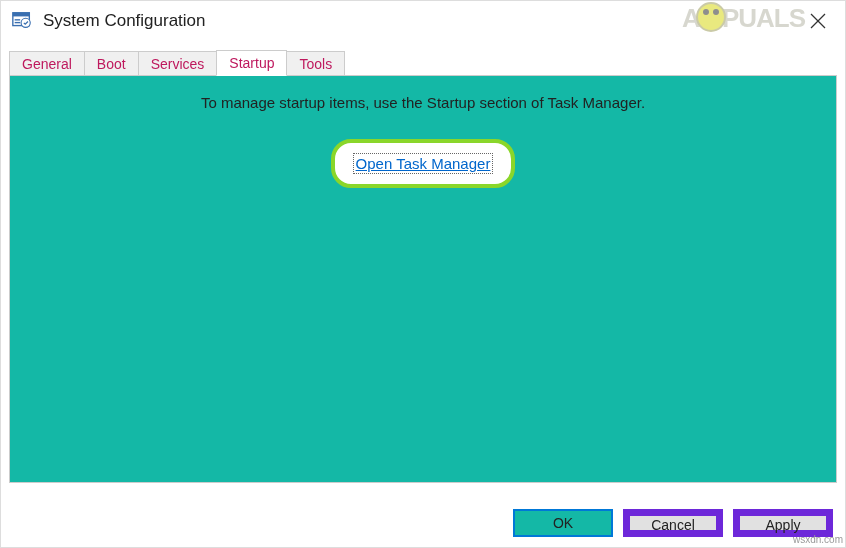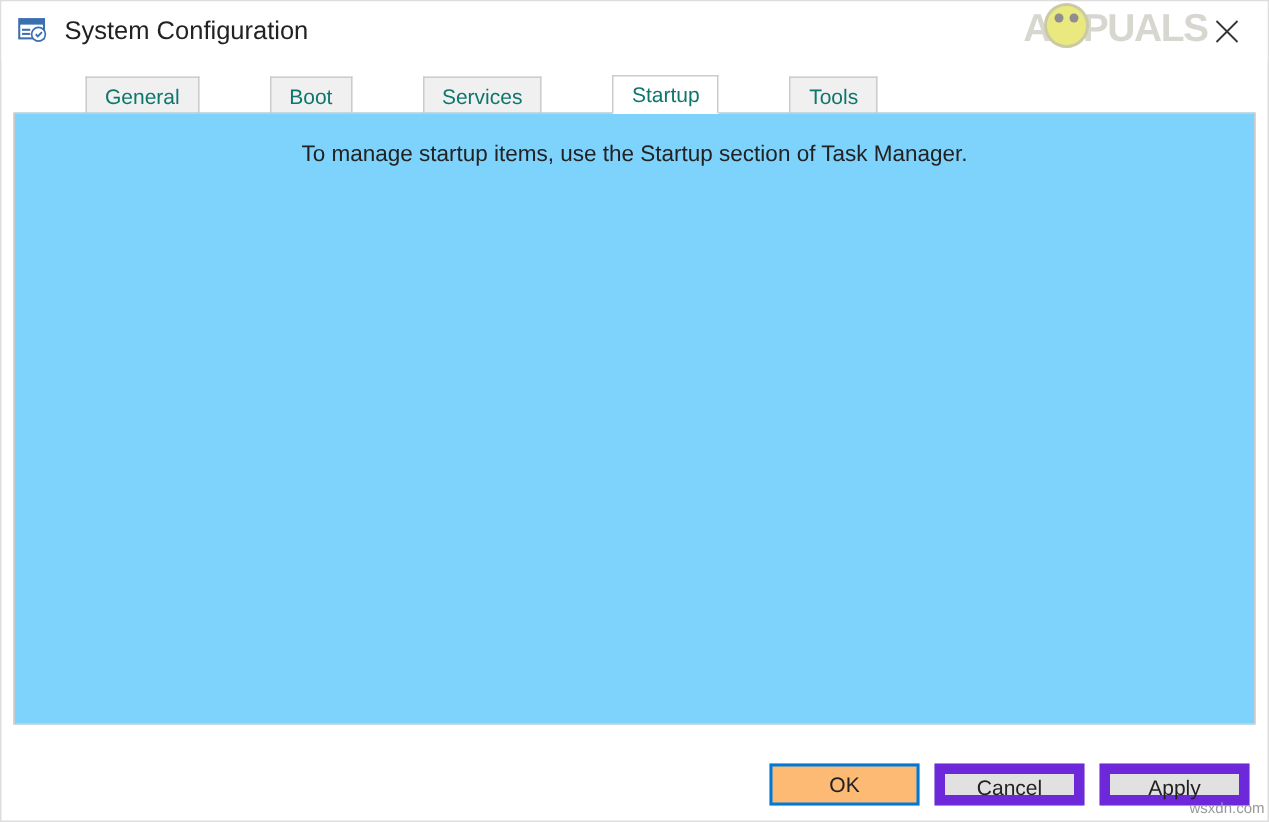--- a/index.html
+++ b/index.html
@@ -94,39 +94,38 @@
     }
     .tabstrip {
       display: flex;
       align-items: flex-end;
       height: 26px;
       position: relative;
     }
     .tab {
       padding: 4px 12px 4px 12px;
       font-size: 14px;
-      color: #0f766e;
+      color: #be185d;
       background: #f0f0f0;
       border: 1px solid #ccc;
       border-bottom: none;
       margin-right: -1px;
       cursor: pointer;
       position: relative;
       top: 1px;
-      margin-left: 48px;
     }
     .tab.active {
       background: #fff;
       border-bottom: 1px solid #fff;
       top: 1px;
       z-index: 2;
     }
     .tab-content {
       border: 1px solid #ccc;
-      background: #7dd3fc;
+      background: #14b8a6;
       height: 408px;
       width: 100%;
       position: relative;
       padding-top: 18px;
       text-align: center;
     }
     .instruction {
       font-size: 15px;
       color: #222;
       margin-bottom: 28px;
@@ -158,21 +157,21 @@
       height: 28px;
       background: #e1e1e1;
       border: 7px solid #6d28d9;
       font-size: 14px;
       color: #222;
       cursor: pointer;
       font-family: inherit;
     }
     .win-button.default {
       border: 2px solid #0078d7;
-      background: #fdba74;
+      background: #14b8a6;
     }
     .source-tag {
       position: absolute;
       bottom: 2px;
       right: 2px;
       font-size: 10px;
       color: #999;
       pointer-events: none;
     }
   </style>
@@ -211,20 +210,23 @@
     <div class="tabstrip">
       <div class="tab">General</div>
       <div class="tab">Boot</div>
       <div class="tab">Services</div>
       <div class="tab active">Startup</div>
       <div class="tab">Tools</div>
     </div>
 
     <div class="tab-content">
       <div class="instruction">To manage startup items, use the Startup section of Task Manager.</div>
+      <div class="highlight-box">
+        <span class="link-text">Open Task Manager</span>
+      </div>
     </div>
   </div>
 
   <div class="button-row">
     <button class="win-button default">OK</button>
     <button class="win-button">Cancel</button>
     <button class="win-button">Apply</button>
   </div>
 
   <div class="source-tag">wsxdn.com</div>

